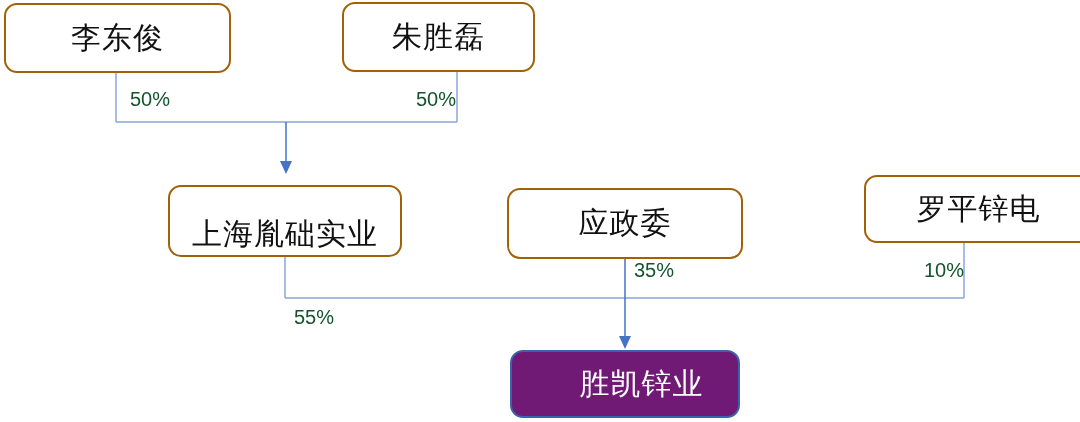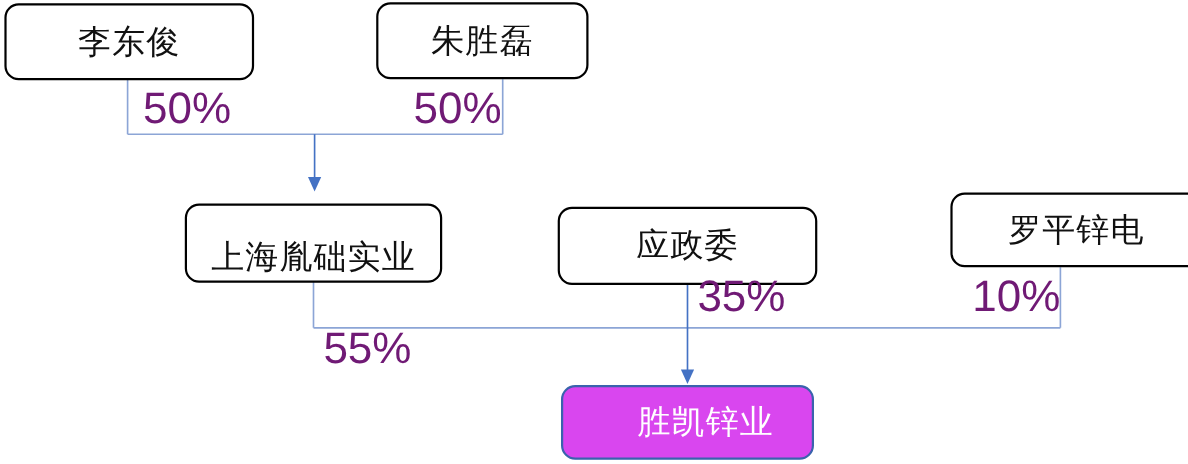--- a/index.html
+++ b/index.html
@@ -12,48 +12,48 @@
     width: 1080px;
     height: 422px;
     background: #ffffff;
     font-family: "Liberation Sans", "DejaVu Sans", sans-serif;
     overflow: hidden;
   }
   .node {
     position: absolute;
     box-sizing: border-box;
     background: #ffffff;
-    border: 2px solid #000000;
+    border: 2px solid #a16207;
     border-radius: 13px;
     display: flex;
     align-items: center;
     justify-content: center;
     font-size: 30px;
     color: #111111;
     letter-spacing: 1px;
     z-index: 2;
   }
   .node.highlight {
-    background: #d946ef;
+    background: #701a75;
     border-color: #3a63ad;
     color: #ffffff;
     padding-left: 33px;
   }
   .node-li       { left: 4px;   top: 3px;   width: 227px; height: 70px; }
   .node-zhu      { left: 342px; top: 2px;   width: 193px; height: 70px; }
   .node-yinchu   { left: 168px; top: 185px; width: 234px; height: 72px; align-items: flex-end; }
   .node-ying     { left: 507px; top: 188px; width: 236px; height: 71px; }
   .node-luoping  { left: 850px; top: 175px; width: 229px; height: 68px; margin-left: 14px; }
   .node-shengkai { left: 510px; top: 350px; width: 230px; height: 68px; }
 
   .pct {
     position: absolute;
-    font-size: 40px;
+    font-size: 20px;
     line-height: 36px;
-    color: #701a75;
+    color: #14532d;
     z-index: 3;
     white-space: nowrap;
   }
   .pct-li   { left: 130px; top: 81px; }
   .pct-zhu  { left: 336px; top: 81px; width: 120px; text-align: right; }
   .pct-yinchu  { left: 294px; top: 252px; margin-top: 47px; }
   .pct-ying    { left: 634px; top: 252px; }
   .pct-luoping { left: 844px; top: 252px; width: 120px; text-align: right; }
 
   .wires {

